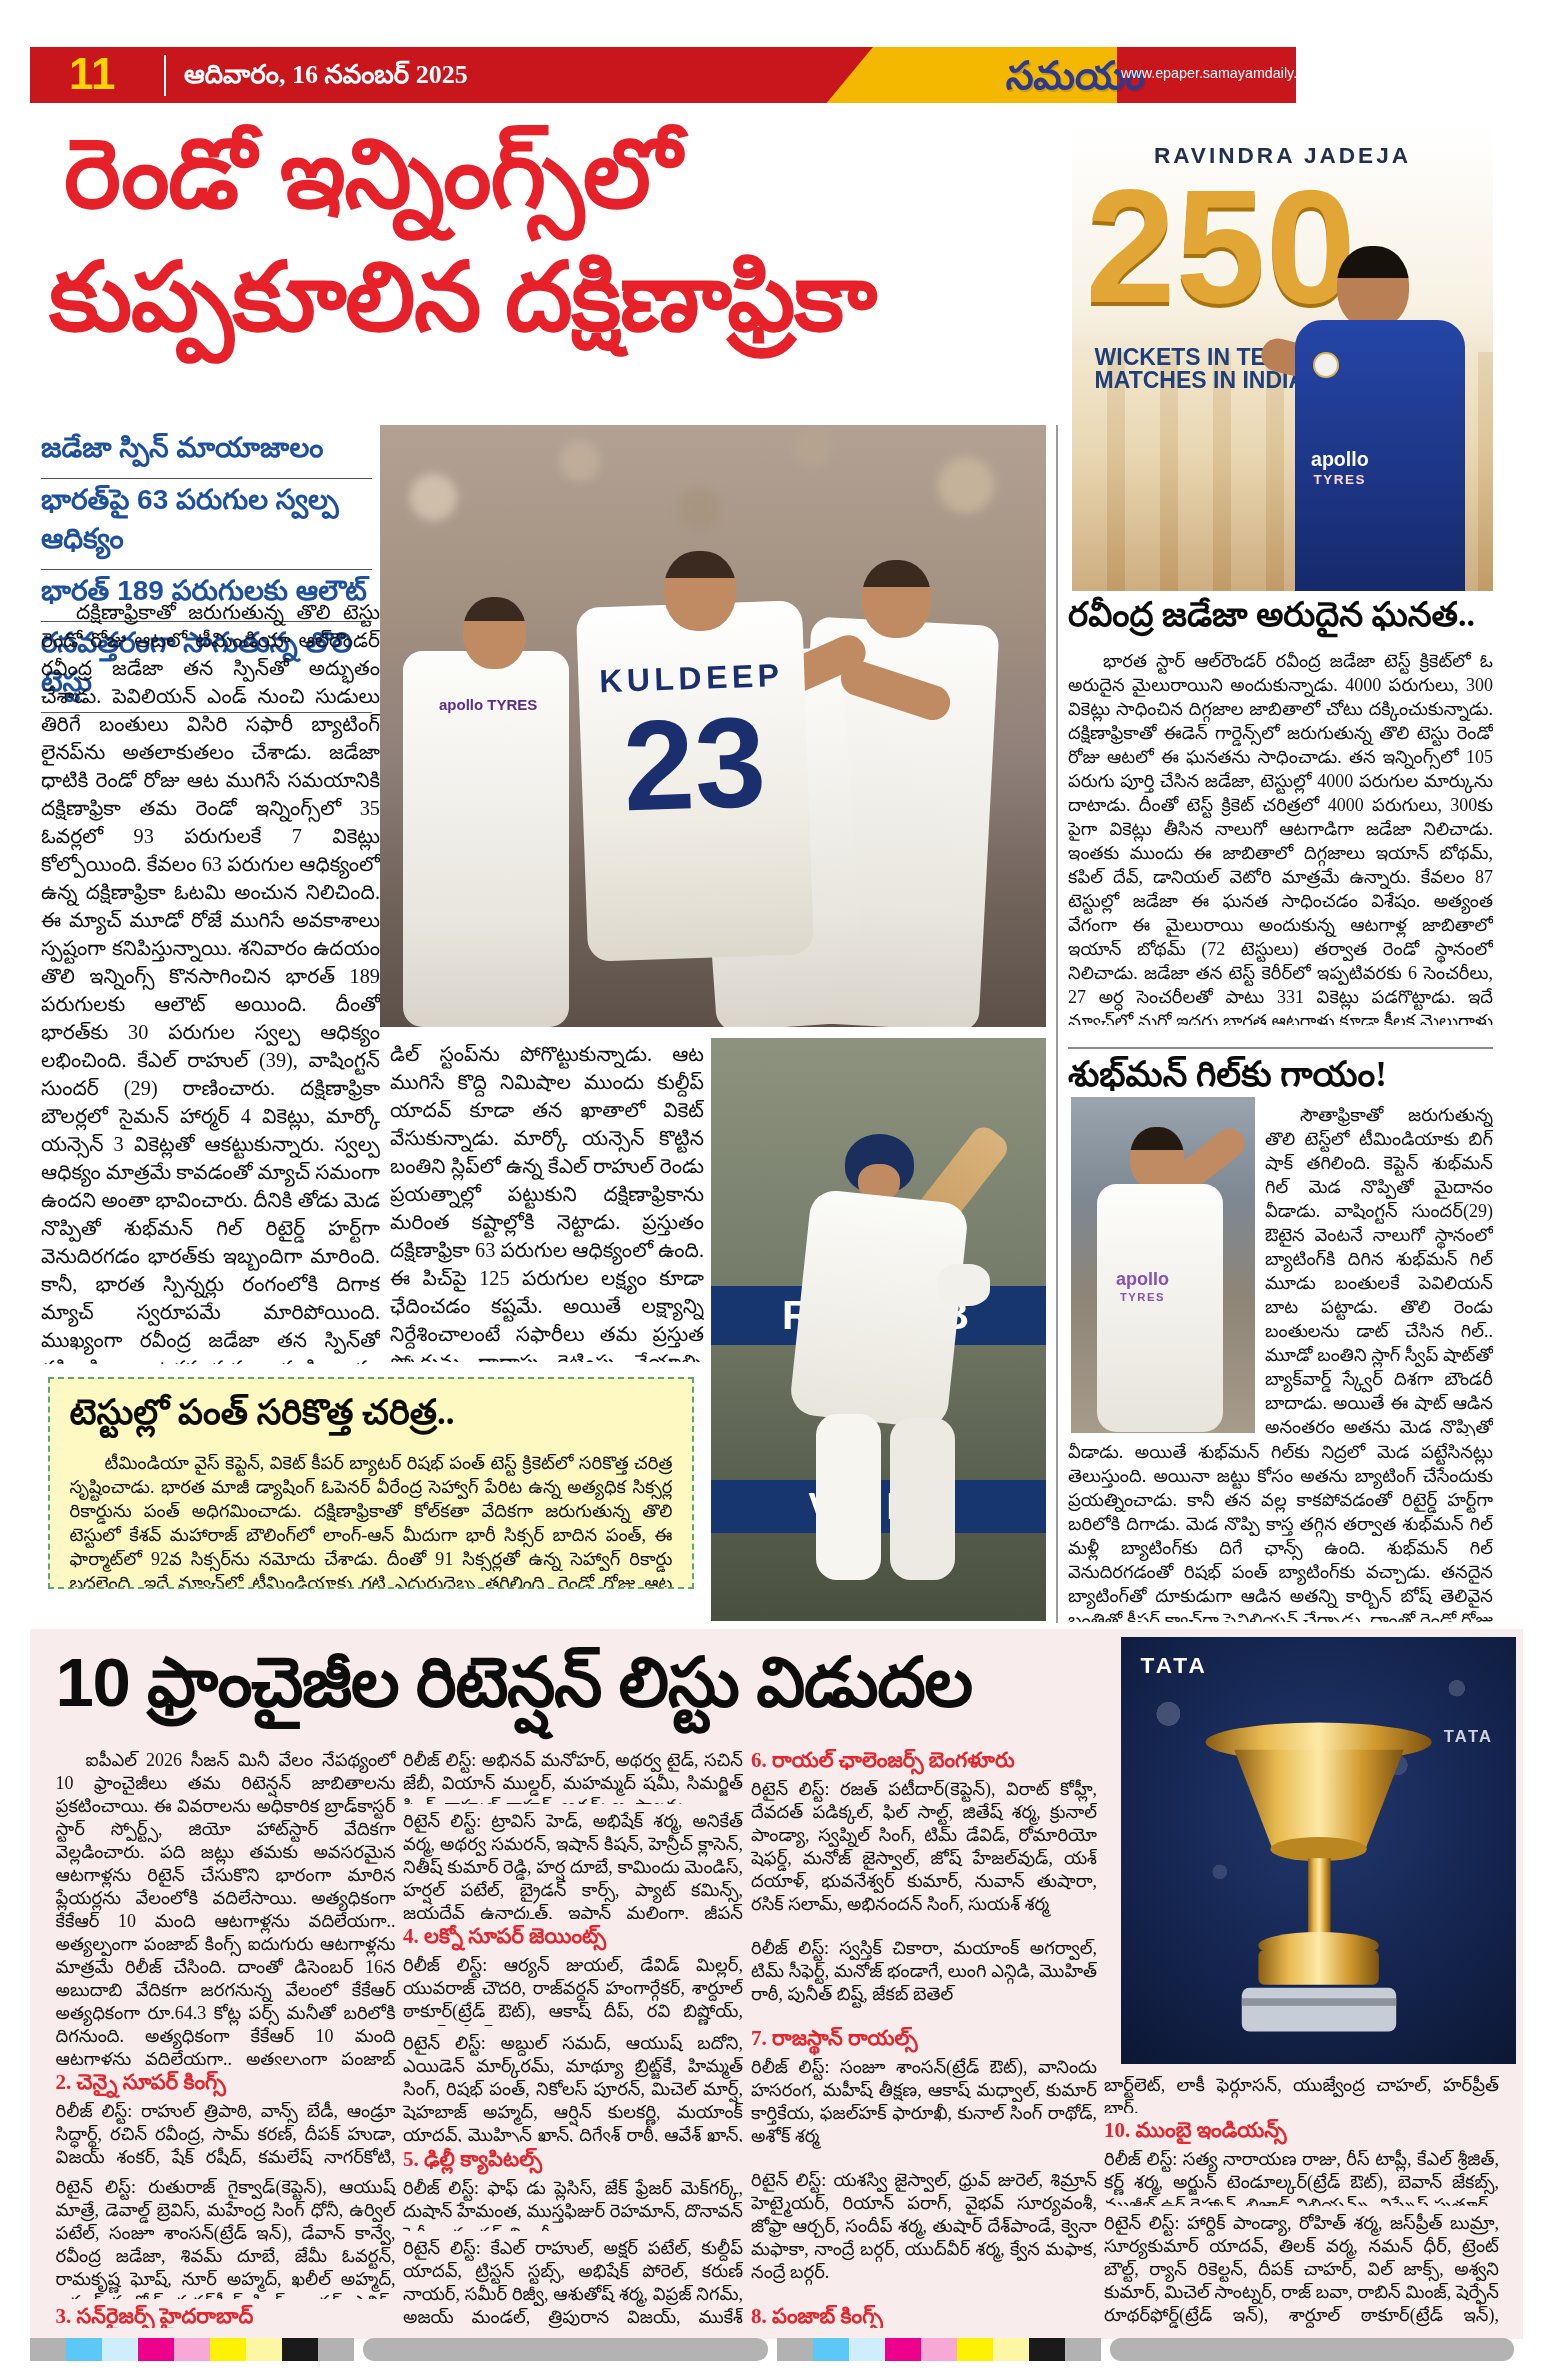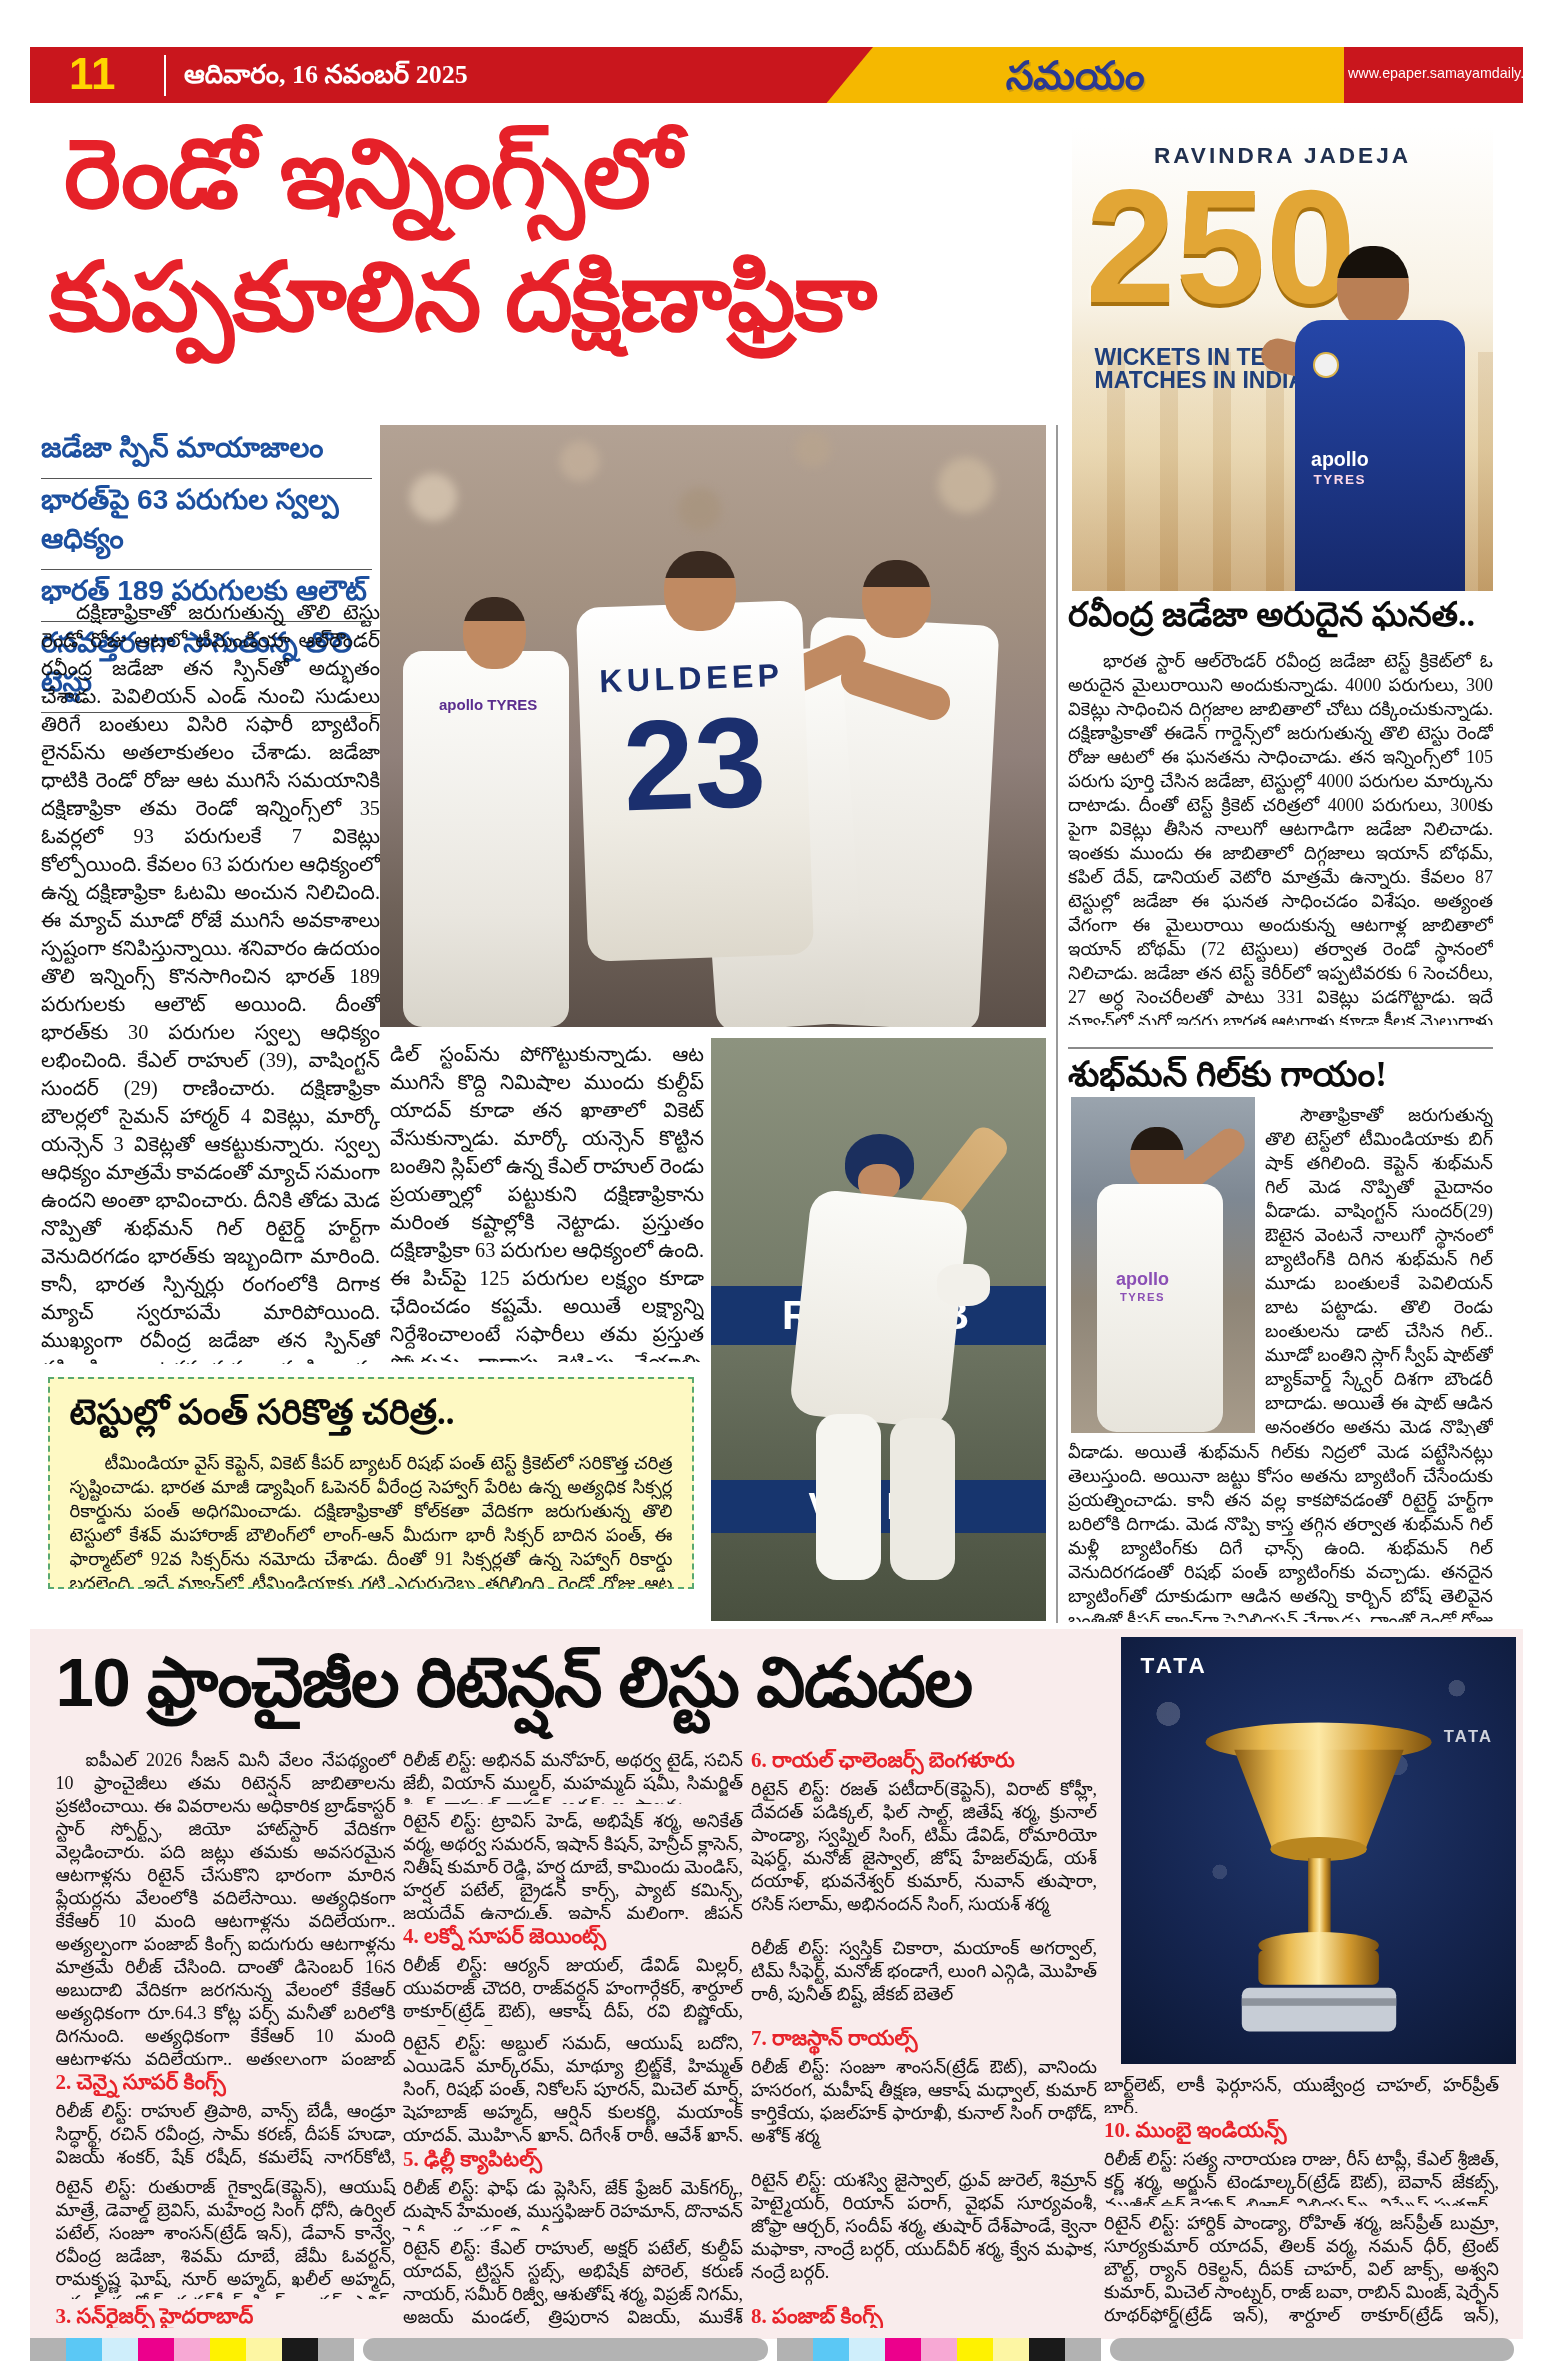--- a/index.html
+++ b/index.html
@@ -1,21 +1,21 @@
 <!DOCTYPE html>
 <html style="font-size:12px"><head>
 <meta charset="utf-8">
 <style>
   html,body{margin:0;padding:0;background:#ffffff;}
   .page{position:relative;width:1555px;height:2377px;background:#ffffff;overflow:hidden;
         font-family:"Liberation Serif", serif;}
   [data-name]{box-sizing:border-box;}
 
   
-  .hdr{position:absolute;left:30px;top:47px;width:1493px;height:56px;background:#f5b800;}
+  .hdr{position:absolute;left:30px;top:47px;width:1266px;height:56px;background:#f5b800;}
   .hdr-red-left{position:absolute;left:0;top:0;width:843px;height:56px;background:#c9161d;
     clip-path:polygon(0 0,100% 0,94.5% 100%,0 100%);}
   .hdr-red-right{position:absolute;right:0;top:0;width:179px;height:56px;background:#c9161d;}
   .hdr-num{position:absolute;left:39px;top:1.5px;font-family:"Liberation Sans",sans-serif;
     font-size:44px;font-weight:bold;color:#ffd400;}
   .hdr-sep{position:absolute;left:134px;top:7.5px;width:2.3px;height:41px;background:#ffffff;}
   .hdr-date{position:absolute;left:154px;top:12.8px;font-size:26px;font-weight:bold;color:#ffffff;}
   .hdr-brand{position:absolute;left:865px;top:6px;width:361px;text-align:center;
     font-size:39px;font-weight:bold;color:#2b3990;transform:skewX(-6deg);
     text-shadow:1.5px 1.5px 0 #1b255f33;}

